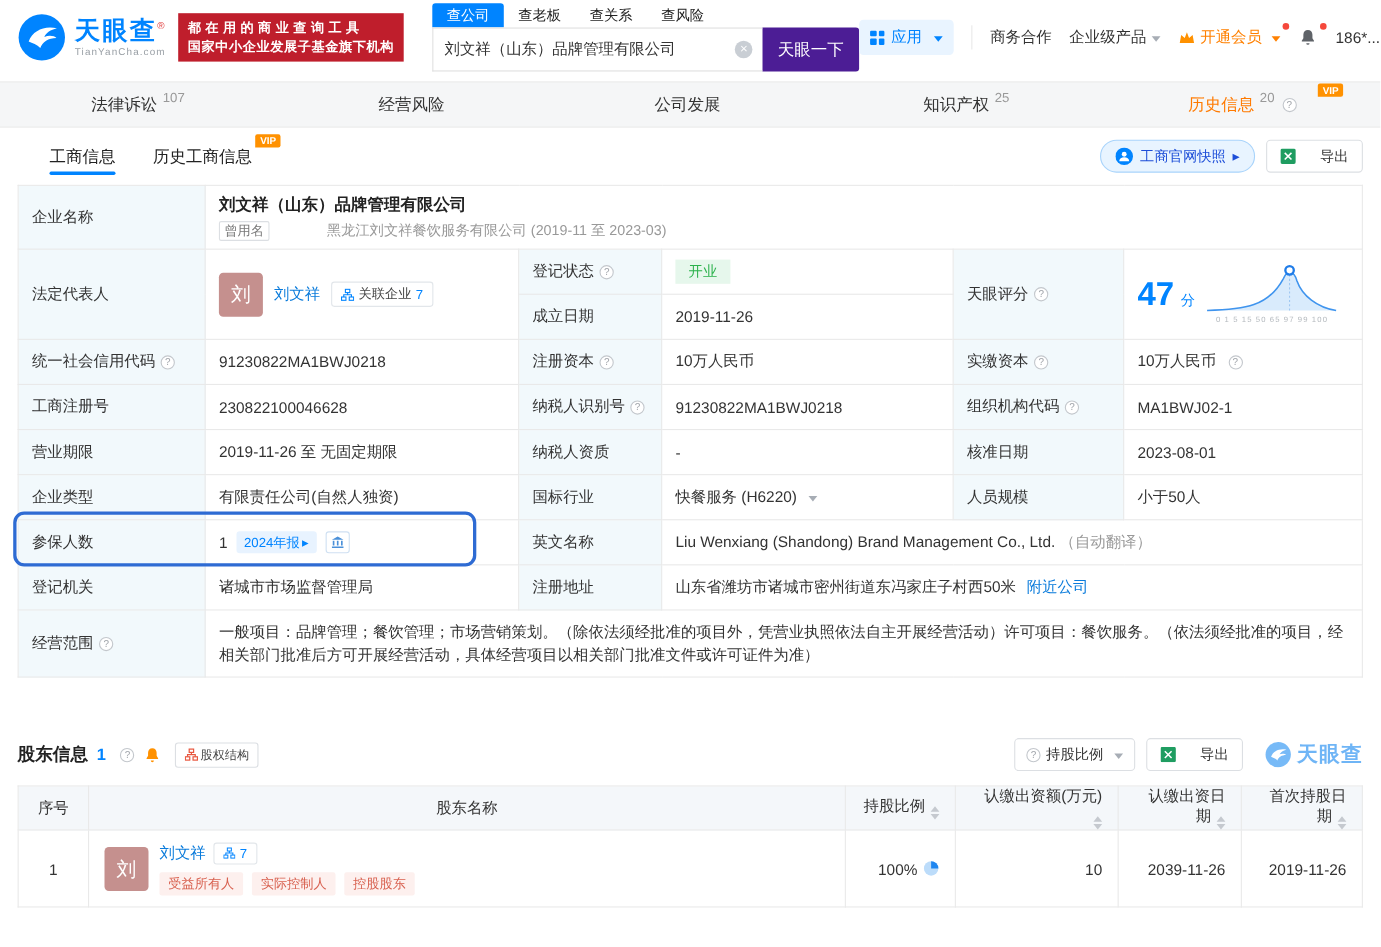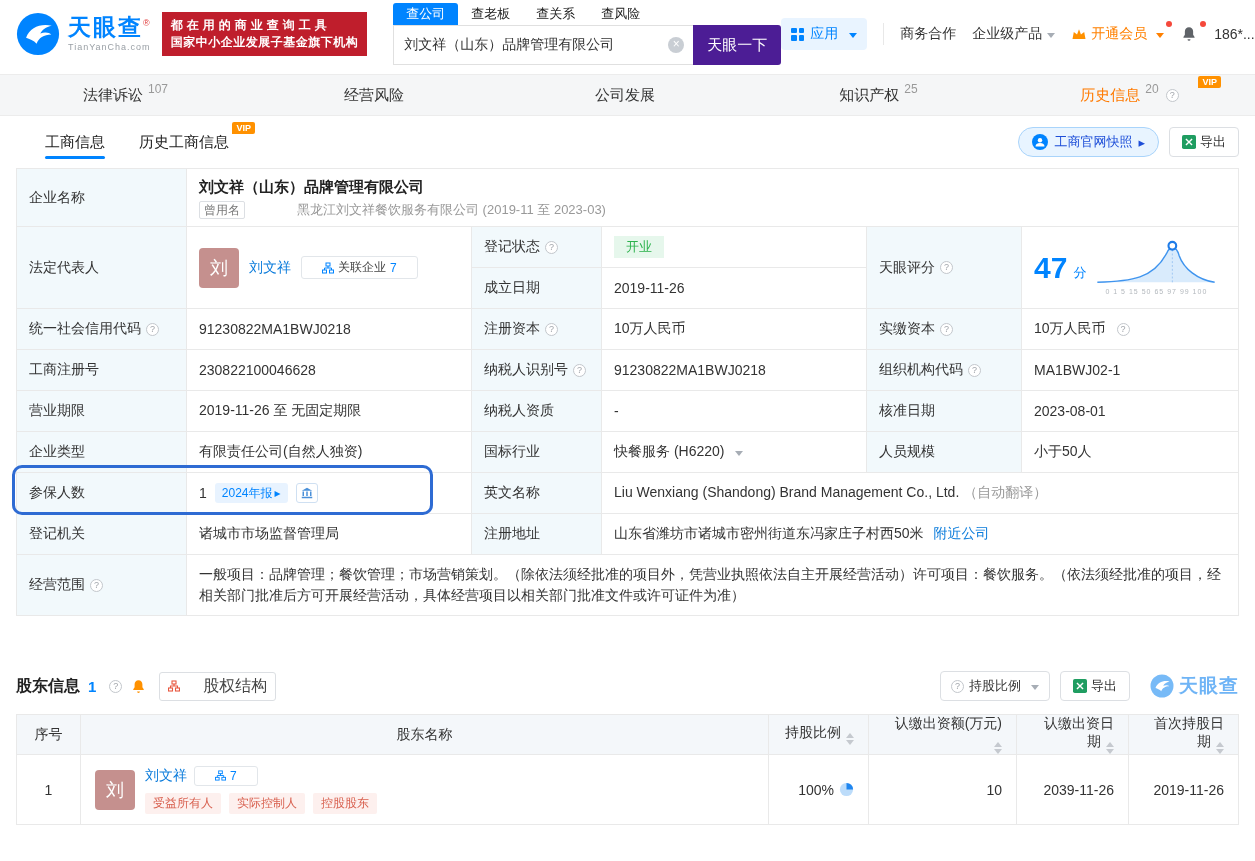--- a/index.html
+++ b/index.html
@@ -58,58 +58,58 @@
 
   
   .content { padding:0 16px; }
   .subtab-row { display:flex; align-items:center; height:52px; }
   .subtab { font-size:15px; color:#222; margin-right:30px; position:relative; padding:15px 2px; cursor:pointer; }
   .subtab.active { font-weight:normal;margin-left:27px; }
   .subtab.active::after { content:""; position:absolute; left:2px; right:2px; bottom:8px; height:3px; background:#0084ff; border-radius:2px; }
   .vip-ribbon2 { position:absolute; top:4px; right:-24px; background:#ff9100; color:#fff; font-size:9px; font-weight:bold; line-height:12px; padding:0 4px; border-radius:2px 2px 2px 0; }
   .subtab-actions { margin-left:auto; display:flex; gap:10px; align-items:center; }
   .snapshot-btn { display:inline-flex; align-items:center; gap:6px; background:#e8f4ff; border:1px solid #a9d4fb; color:#1d4ed8; height:30px; padding:0 13px; border-radius:16px; font-size:13px; cursor:pointer; }
-  .export-btn { display:inline-flex; align-items:center; gap:4px; background:#fff; border:1px solid #dcdfe3; height:30px; padding:0 12px; border-radius:4px; font-size:13px; color:#333; cursor:pointer; }
+  .export-btn { display:inline-flex; align-items:center; gap:22px; background:#fff; border:1px solid #dcdfe3; height:30px; padding:0 12px; border-radius:4px; font-size:13px; color:#333; cursor:pointer; }
 
   
   .table-wrap { position:relative; }
   table.info { width:100%; border-collapse:collapse; table-layout:fixed; font-size:14px; }
   table.info td { border:1px solid #e9e9e9; padding:0 12px; height:41px; vertical-align:middle; color:#333; }
   td.lbl { background:#f2f9fc; color:#555; }
   .lblwrap { display:flex; align-items:center; }
   .cellwrap { display:flex; align-items:center; gap:6px; }
   tr.row-name td { height:58px; padding:7px 12px; }
   .cname { font-size:15px; font-weight:bold; color:#222; line-height:21px; }
   .former-line { display:flex; align-items:center; gap:6px; margin-top:4px; }
   .former-tag { border:1px solid #dcdfe3; color:#777; font-size:12px; line-height:16px; padding:0 4px; border-radius:2px; background:#fff; }
   .former-name { color:#999; font-size:13px;margin-left:46px; }
   .avatar { width:40px; height:40px; border-radius:4px; background:#c5908e; color:#fff; font-size:18px; display:flex; align-items:center; justify-content:center; flex:none; }
   .legal-rep { display:flex; align-items:center; gap:10px; }
-  .rel-badge { display:inline-flex; align-items:center; gap:4px; border:1px solid #e2e6ea; border-radius:3px; padding:2px 20px; font-size:12px; color:#444; cursor:pointer; background:#fff; }
+  .rel-badge { display:inline-flex; align-items:center; gap:4px; border:1px solid #e2e6ea; border-radius:3px; padding:2px 8px; font-size:12px; color:#444; cursor:pointer; background:#fff; }
   .rel-badge .cnt { color:#0084ff; }
   .status-badge { display:inline-block; background:#e6f7ec; color:#2bb24c; font-size:13px; line-height:22px; padding:0 12px; border-radius:0; }
   .score-cell { display:flex; align-items:center; gap:6px; }
   .score-num { color:#0084ff; font-size:30px; font-weight:bold; line-height:1; }
   .score-unit { color:#0084ff; font-size:13px; margin-top:10px; }
   .score-chart { display:flex; flex-direction:column; align-items:center; }
   .score-ticks { font-size:7px; color:#b3b8bd; letter-spacing:1px; margin-top:-2px; white-space:nowrap; }
   .insured-wrap { display:flex; align-items:center; gap:8px; }
   .report-chip { display:inline-flex; align-items:center; gap:2px; background:#e8f3ff; color:#0084ff; font-size:12px; line-height:20px; padding:0 7px; border-radius:3px; cursor:pointer; }
   .mini-icon-btn { display:inline-flex; align-items:center; justify-content:center; width:22px; height:20px; border:1px solid #cfe0f2; border-radius:3px; background:#fff; cursor:pointer; }
   .note { color:#999; }
   .scope-text { line-height:21px; padding:9px 0; display:block; }
   tr.row-scope td { height:auto; }
   .insured-highlight { position:absolute; left:-4px; top:297px; width:421px; height:50px; border:3px solid #2e6bd3; border-radius:10px; pointer-events:none; }
 
   
   .sh-section { margin-top:52px; }
   .sh-head { display:flex; align-items:center; gap:8px; height:36px; }
   .sh-title { font-size:16px; font-weight:bold; color:#222; }
   .sh-count { color:#0084ff; font-weight:bold; font-size:15px; }
-  .equity-btn { display:inline-flex; align-items:center; gap:23px; border:1px solid #dcdfe3; border-radius:3px; background:#fff; font-size:16px; color:#444; padding:3px 8px; cursor:pointer; margin-left:4px; }
+  .equity-btn { display:inline-flex; align-items:center; gap:2px; border:1px solid #dcdfe3; border-radius:3px; background:#fff; font-size:11px; color:#444; padding:3px 8px; cursor:pointer; margin-left:4px; }
   .sh-actions { margin-left:auto; display:flex; align-items:center; gap:10px; }
   .ratio-dd { display:inline-flex; align-items:center; gap:5px; border:1px solid #dcdfe3; border-radius:4px; background:#fff; height:30px; padding:0 10px; font-size:13px; color:#333; cursor:pointer; }
   .watermark { display:flex; align-items:center; gap:5px; opacity:.75; margin-left:10px; }
   .watermark-text { color:#3f9cf3; font-weight:bold; font-size:19px; letter-spacing:1px; }
 
   table.sh { width:100%; border-collapse:collapse; table-layout:fixed; font-size:14px; margin-top:10px; }
   table.sh td { border:1px solid #e9e9e9; padding:8px 14px; vertical-align:middle; }
   table.sh thead td { background:#f4f7fa; height:40px; color:#333; padding:0 14px; }
   .th-c { text-align:center; }
   .td-c { text-align:center; }

